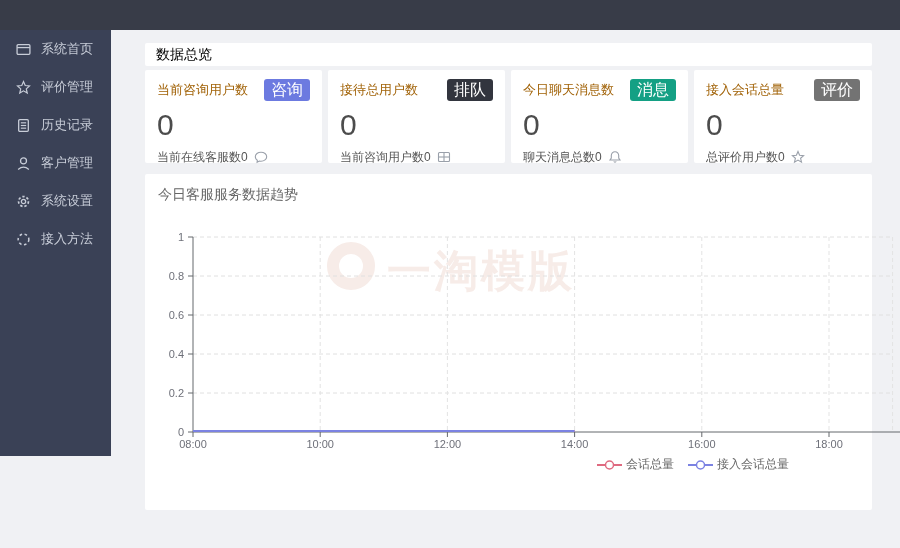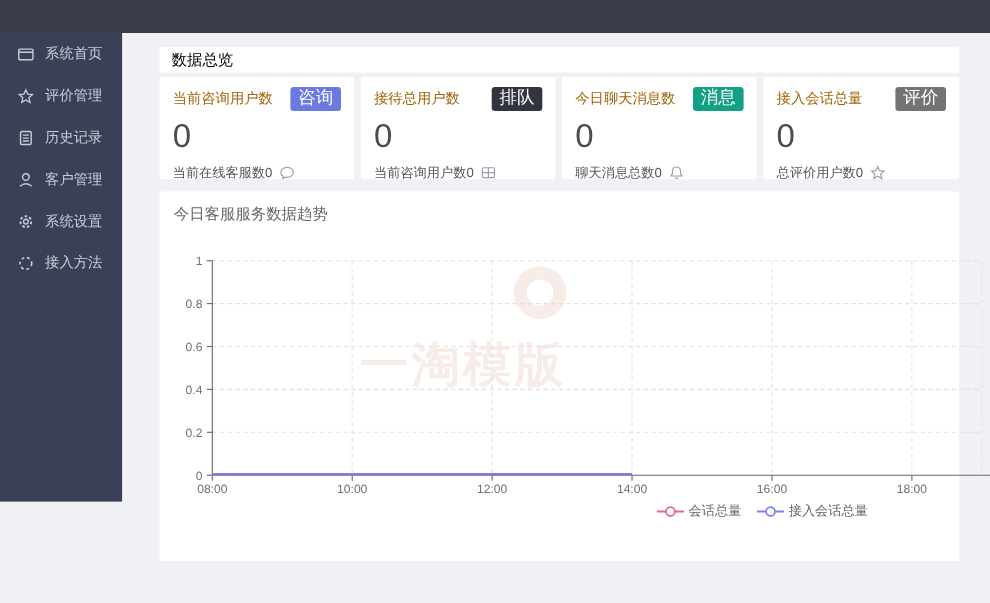--- a/index.html
+++ b/index.html
@@ -38,22 +38,22 @@
   .stat-label { font-size:13px; color:#a16207; }
   .badge { font-size:16px; color:#fff; padding:2px 7px; border-radius:3px; line-height:1.1; }
   .stat-value { font-size:30px; color:#4c4c4c; font-weight:400; margin-top:7px; line-height:1.1; }
   .stat-row2 { display:flex; justify-content:flex-start; align-items:center; margin-top:8px; }
   .stat-sub { font-size:12px; color:#555; }
   .stat-subval { font-size:12px; color:#555; display:flex; align-items:center; gap:6px; }
 
   
   #chart-card { left:145px; top:174px; width:727px; height:336px; background:#fff; border-radius:2px; overflow:visible; }
   #chart-title { position:absolute; left:13px; top:12px; font-size:14px; color:#666; }
-  #watermark { position:absolute; left:182px; top:68px; display:flex; align-items:flex-end; gap:12px;
-    color:#f7ece8; pointer-events:none;flex-direction:column; }
+  #watermark { position:absolute; left:182px; top:68px; display:flex; align-items:flex-start; gap:12px;
+    color:#f7ece8; pointer-events:none; }
   #watermark .wm-logo { width:48px; height:48px; border-radius:50%; border:12px solid #f7ece8; }
   #watermark .wm-text { font-size:44px; font-weight:bold; letter-spacing:3px; }
   #trend-svg { position:absolute; left:0; top:0; overflow:visible; }
   #legend { position:absolute; left:452px; top:282px; display:flex; gap:14px; align-items:flex-start; }
   .legend-item { display:flex; align-items:center; gap:4px; cursor:pointer; }
   .legend-item span { font-size:12px; color:#666; }
 </style>
 </head>
 <body>
 

